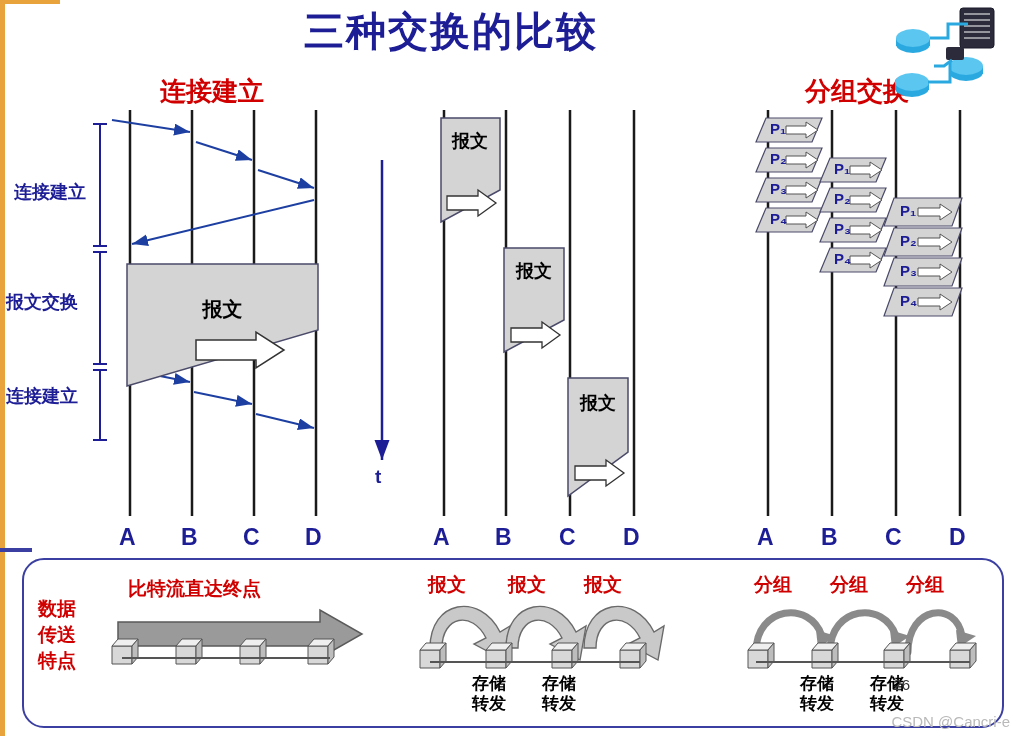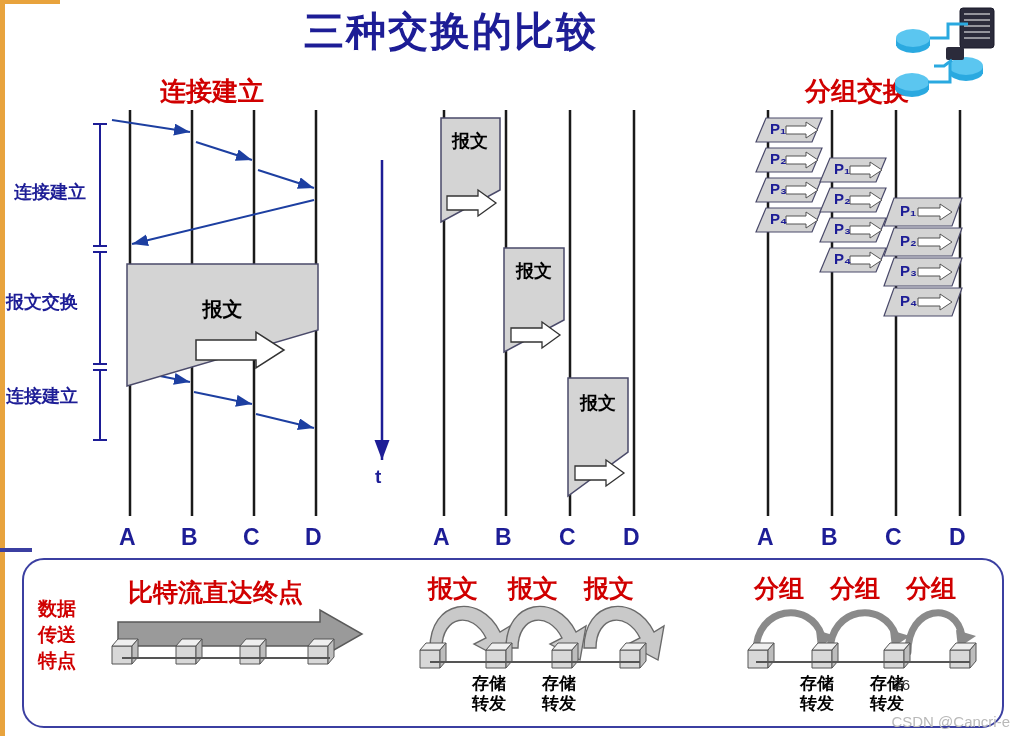--- a/index.html
+++ b/index.html
@@ -28,21 +28,21 @@
   .side-label{
     position:absolute;font-size:18px;font-weight:bold;color:#1d1d96;white-space:nowrap;
   }
   .node-label{
     position:absolute;font-size:23px;font-weight:bold;color:#1d1d96;
   }
   .bottombox{
     position:absolute;left:22px;top:558px;width:978px;height:166px;
     border:2px solid #3b3fa1;border-radius:22px;background:#fff;
   }
-  .red-lab{position:absolute;color:#d00000;font-weight:bold;font-size:25px;white-space:nowrap;text-align:center;}
+  .red-lab{position:absolute;color:#d00000;font-weight:bold;font-size:19px;white-space:nowrap;text-align:center;}
   .blk-lab{position:absolute;color:#000;font-weight:bold;font-size:17px;white-space:nowrap;text-align:center;line-height:20px;}
   .pagenum{position:absolute;right:112px;top:676px;font-size:15px;color:#333;}
   .wm{position:absolute;right:12px;bottom:6px;font-size:15px;color:#b9b9b9;}
   svg{position:absolute;left:0;top:0;overflow:visible;}
   .tmark{position:absolute;font-size:19px;font-weight:bold;color:#1d1d96;}
 </style>
 </head>
 <body>
 
 <div class="stage">

